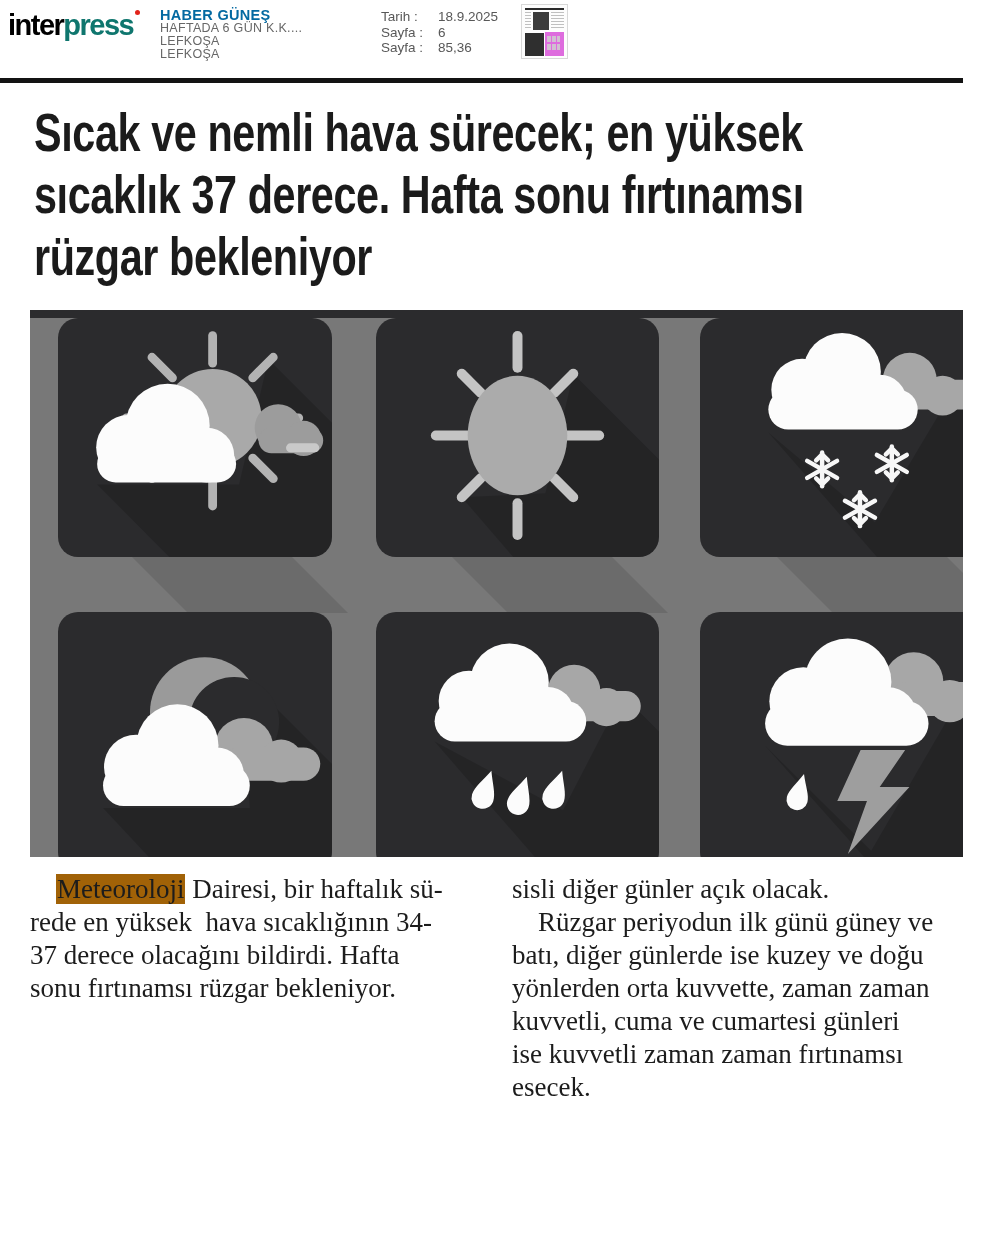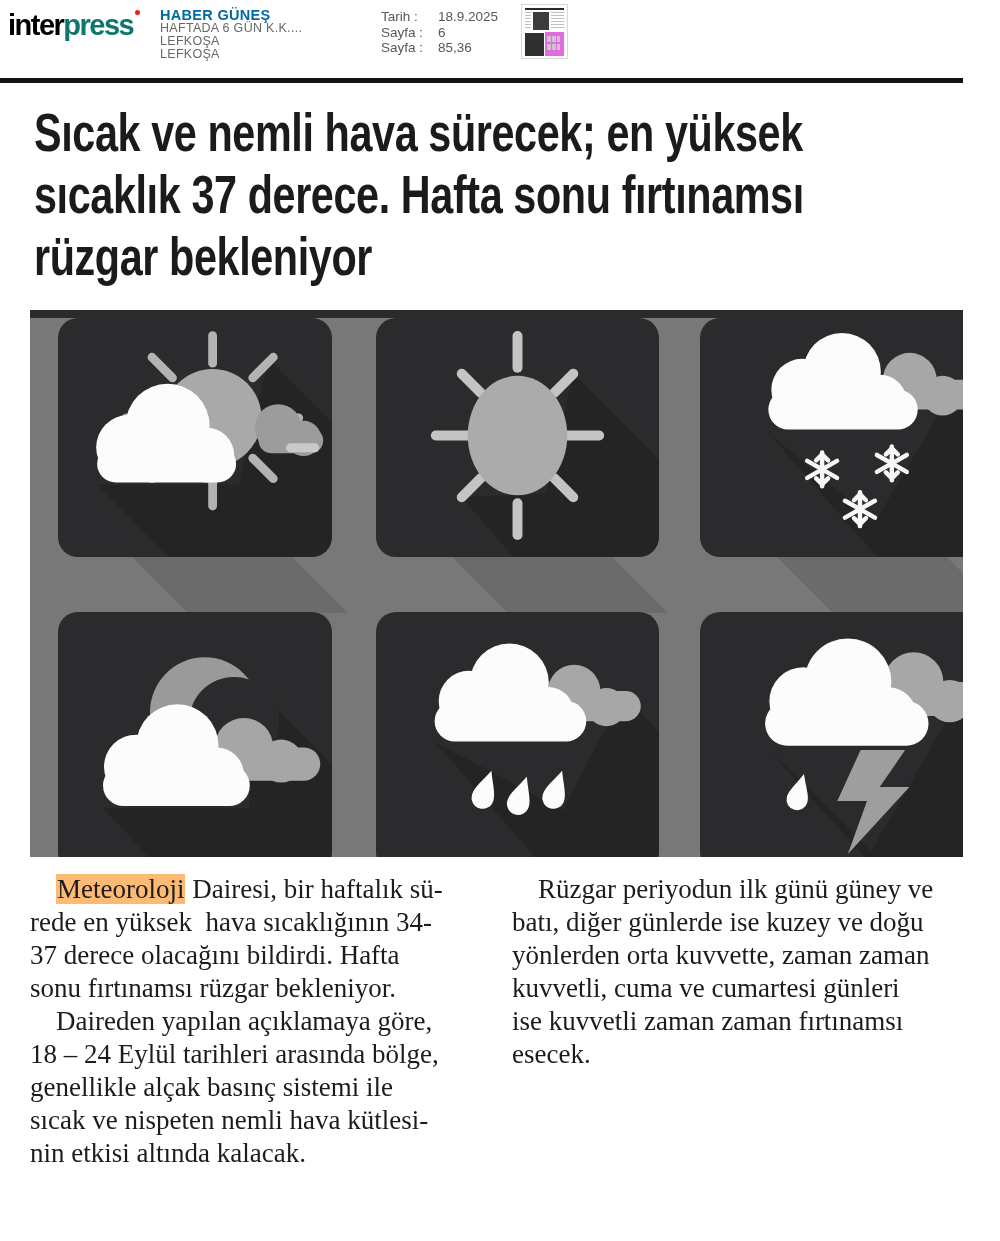--- a/index.html
+++ b/index.html
@@ -80,21 +80,21 @@
 
   
   .col { position:absolute; top:873px; }
   .col-left  { left:30px;  width:456px; }
   .col-right { left:512px; width:456px; }
   .col p {
     font-family:"Liberation Serif", serif; font-size:27px; line-height:33px;
     color:#1c1c1c; white-space:pre; margin:0;
   }
   .indent { text-indent:26px; }
-  .hl { background:#fdba74; padding:0 1px; }
+  .hl { background:#a16207; padding:0 1px; }
 </style>
 </head>
 <body>
 
 <div class="page">
 
   <div class="logo">
     <span class="p1">inter</span><span class="p2">press</span><span class="reg"></span>
   </div>
 
@@ -293,28 +293,24 @@
         <polygon fill="#9e9e9e" points="150,130 192,130 168,165 196,165 138,228 156,178 128,178"></polygon>
       </svg>
     </div>
   </div>
 
   <div class="col col-left">
     <p class="indent"><span class="hl">Meteoroloji</span><span> Dairesi, bir haftalık sü-
 rede en yüksek  hava sıcaklığının 34-
 37 derece olacağını bildirdi. Hafta
 sonu fırtınamsı rüzgar bekleniyor.</span></p>
-    <p class="indent">Daireden yapılan açıklamaya göre,
-18 – 24 Eylül tarihleri arasında bölge,
-genellikle alçak basınç sistemi ile
-sıcak ve nispeten nemli hava kütlesi-
-nin etkisi altında kalacak.</p>
   </div>
 
   <div class="col col-right">
+    <p>sisli diğer günler açık olacak.</p>
     <p class="indent">Rüzgar periyodun ilk günü güney ve
 batı, diğer günlerde ise kuzey ve doğu
 yönlerden orta kuvvette, zaman zaman
 kuvvetli, cuma ve cumartesi günleri
 ise kuvvetli zaman zaman fırtınamsı
 esecek.</p>
   </div>
 
 </div>
 

